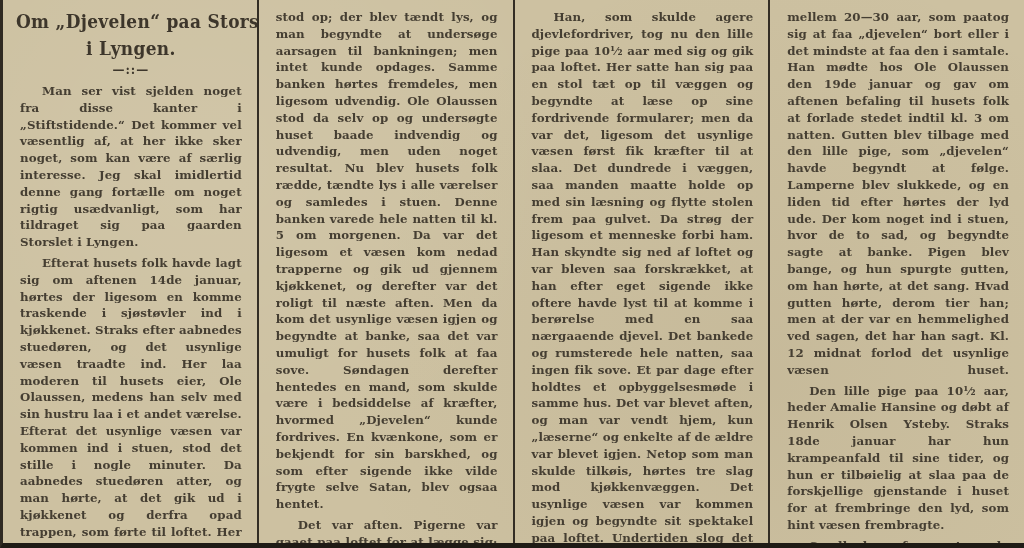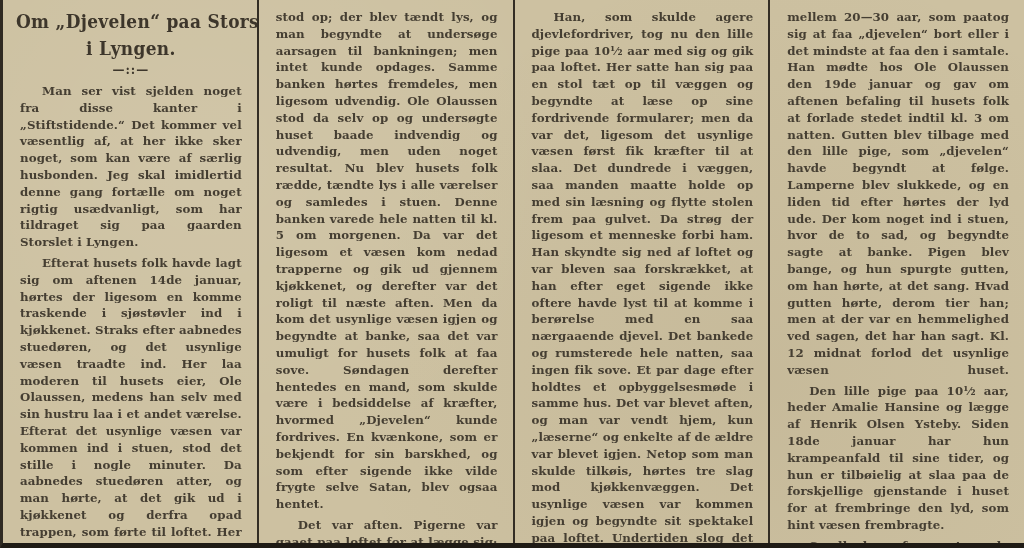--- a/index.html
+++ b/index.html
@@ -61,34 +61,34 @@
 
 <div class="page">
   <div class="cols">
 
     <div class="col sep">
       <div class="headline">
         <div>Om „Djevelen“ paa Storslet</div>
         <div class="l2">i Lyngen.</div>
       </div>
       <div class="hdivider">—::—</div>
-      <p class="indent">Man ser vist sjelden noget fra disse kanter i „Stiftstidende.“  Det kommer vel væsentlig af, at her ikke sker noget, som kan være af særlig husbonden.  Jeg skal imidlertid denne gang fortælle om noget rigtig usædvanligt, som har tildraget sig paa gaarden Storslet i Lyngen.</p>
+      <p class="indent">Man ser vist sjelden noget fra disse kanter i „Stiftstidende.“  Det kommer vel væsentlig af, at her ikke sker noget, som kan være af særlig interesse.  Jeg skal imidlertid denne gang fortælle om noget rigtig usædvanligt, som har tildraget sig paa gaarden Storslet i Lyngen.</p>
       <p class="indent runs-on">Efterat husets folk havde lagt sig om aftenen 14de januar, hørtes der ligesom en komme traskende i sjøstøvler ind i kjøkkenet.  Straks efter aabnedes stuedøren, og det usynlige væsen traadte ind.  Her laa moderen til husets eier, Ole Olaussen, medens han selv med sin hustru laa i et andet værelse.  Efterat det usynlige væsen var kommen ind i stuen, stod det stille i nogle minuter. Da aabnedes stuedøren atter, og man hørte, at det gik ud i kjøkkenet og derfra opad trappen, som førte til loftet. Her laa Ole Olaussens søster og tre piger, af hvilke en var 10¹⁄₂ aar gammel. En gut laa i et kammer ved siden af. Alle hørte, at der kom noget ind gjennem døren.  Efter nogle minuters taushed hørtes en banken mod væggen indvendig paa stueloftet, omtrent som naar man slaar med en hammer.  Pigerne</p>
     </div>
 
     <div class="col sep">
       <p class="runs-on">stod op; der blev tændt lys, og man begyndte at undersøge aarsagen til bankningen; men intet kunde opdages. Samme banken hørtes fremdeles, men ligesom udvendig.  Ole Olaussen stod da selv op og undersøgte huset baade indvendig og udvendig, men uden noget resultat.  Nu blev husets folk rædde, tændte lys i alle værelser og samledes i stuen.  Denne banken varede hele natten til kl. 5 om morgenen.  Da var det ligesom et væsen kom nedad trapperne og gik ud gjennem kjøkkenet, og derefter var det roligt til næste aften. Men da kom det usynlige væsen igjen og begyndte at banke, saa det var umuligt for husets folk at faa sove.  Søndagen derefter hentedes en mand, som skulde være i bedsiddelse af kræfter, hvormed „Djevelen“ kunde fordrives.  En kvænkone, som er bekjendt for sin barskhed, og som efter sigende ikke vilde frygte selve Satan, blev ogsaa hentet.</p>
       <p class="indent runs-on">Det var aften.  Pigerne var gaaet paa loftet for at lægge sig; men husbonden, djevlefordriveren og kvænkonen sad endnu oppe.  Da begyndte det at banke paa loftet, og kvænkonen raabte: „Slaa, hvis du har kræfter!“  Det usynlige væsen adlød, og slagene faldt saa tungt, at stuen rystede og alle, som sad i den, blev forskrækkede.  Slagene kun-</p>
     </div>
 
     <div class="col sep">
       <p class="indent runs-on">Han, som skulde agere djevlefordriver, tog nu den lille pige paa 10¹⁄₂ aar med sig og gik paa loftet.  Her satte han sig paa en stol tæt op til væggen og begyndte at læse op sine fordrivende formularer; men da var det, ligesom det usynlige væsen først fik kræfter til at slaa.  Det dundrede i væggen, saa manden maatte holde op med sin læsning og flytte stolen frem paa gulvet.  Da strøg der ligesom et menneske forbi ham. Han skyndte sig ned af loftet og var bleven saa forskrækket, at han efter eget sigende ikke oftere havde lyst til at komme i berørelse med en saa nærgaaende djevel.  Det bankede og rumsterede hele natten, saa ingen fik sove. Et par dage efter holdtes et opbyggelsesmøde i samme hus.  Det var blevet aften, og man var vendt hjem, kun „læserne“ og enkelte af de ældre var blevet igjen.  Netop som man skulde tilkøis, hørtes tre slag mod kjøkkenvæggen.  Det usynlige væsen var kommen igjen og begyndte sit spektakel paa loftet.  Undertiden slog det som med en hammer, undertiden som med den flade haand mod væggen.  „Læserne“ forsøgte ogsaa at fordrive det usynlige væsen bort, men forgjæves.  Da var der en gut</p>
     </div>
 
     <div class="col">
       <p class="runs-on">mellem 20—30 aar, som paatog sig at faa „djevelen“ bort eller i det mindste at faa den i samtale.  Han mødte hos Ole Olaussen den 19de januar og gav om aftenen befaling til husets folk at forlade stedet indtil kl. 3 om natten.  Gutten blev tilbage med den lille pige, som „djevelen“ havde begyndt at følge.  Lamperne blev slukkede, og en liden tid efter hørtes der lyd ude.  Der kom noget ind i stuen, hvor de to sad, og begyndte sagte at banke.  Pigen blev bange, og hun spurgte gutten, om han hørte, at det sang.  Hvad gutten hørte, derom tier han; men at der var en hemmelighed ved sagen, det har han sagt.  Kl. 12 midnat forlod det usynlige væsen huset.</p>
-      <p class="indent">Den lille pige paa 10¹⁄₂ aar, heder Amalie Hansine og lægge af Henrik Olsen Ysteby.  Siden 18de januar har hun krampeanfald til sine tider,  og hun er tilbøielig at slaa paa de forskjellige gjenstande i huset for at frembringe den lyd, som hint væsen frembragte.</p>
+      <p class="indent">Den lille pige paa 10¹⁄₂ aar, heder Amalie Hansine og døbt af Henrik Olsen Ysteby.  Straks 18de januar har hun krampeanfald til sine tider,  og hun er tilbøielig at slaa paa de forskjellige gjenstande i huset for at frembringe den lyd, som hint væsen frembragte.</p>
       <p class="indent">Sandheden af ovenstaaende kan bevidnes af ca. 30 mennesker, som har havt anledning til at høre spektaklet hos Ole Olaussen.</p>
 
     </div>
 
   </div>
 </div>
 
 </body></html>

